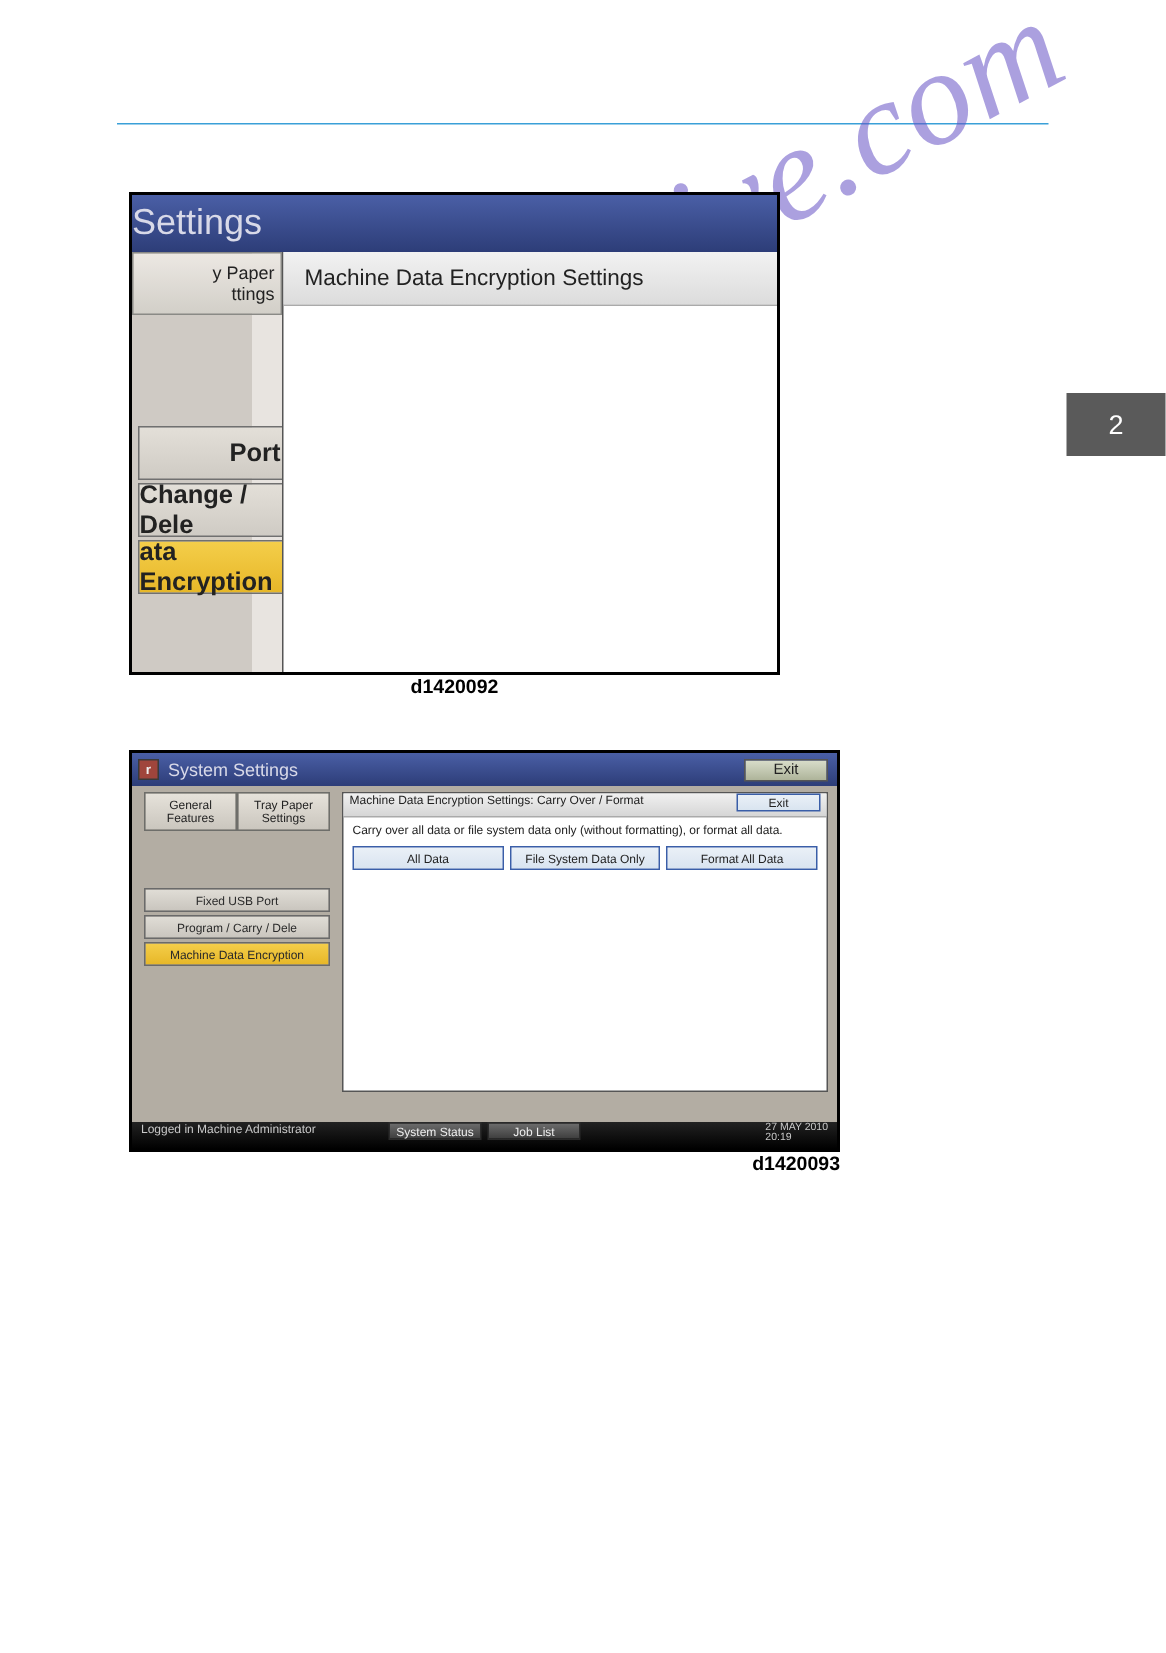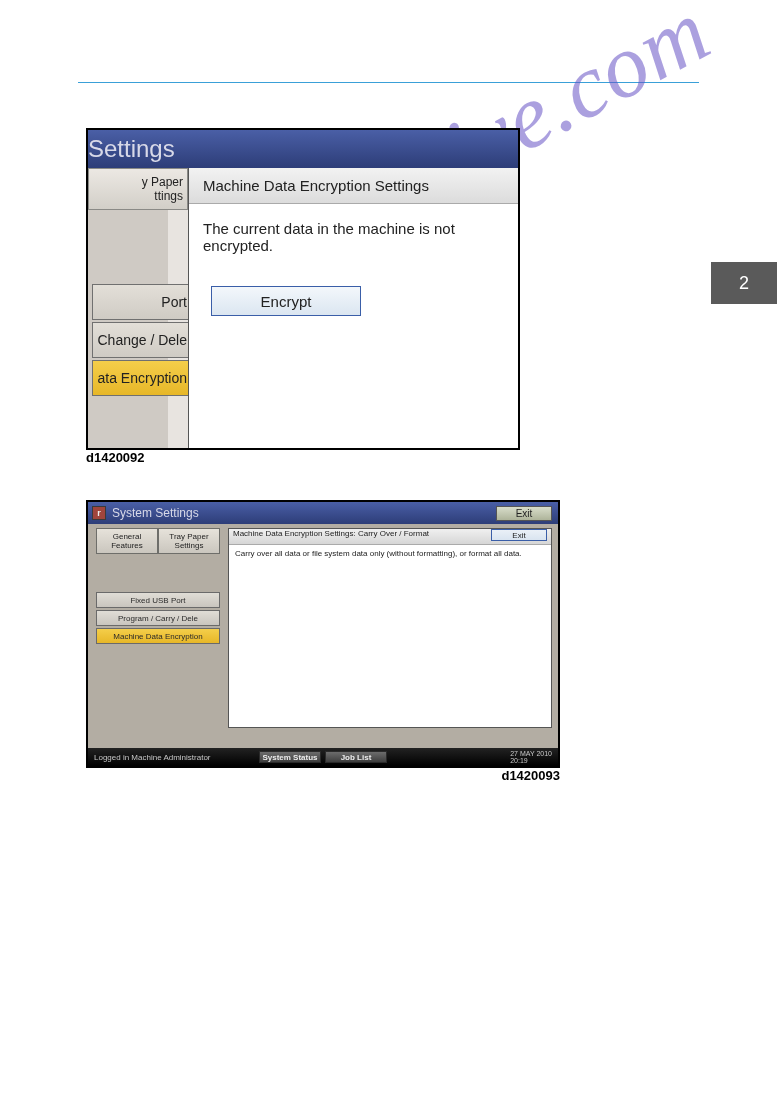--- a/index.html
+++ b/index.html
@@ -95,23 +95,24 @@
   }
   .shot1-row {
     position: absolute;
     left: 4px;
     width: 100px;
     height: 36px;
     display: flex;
     align-items: center;
     justify-content: flex-end;
     padding-right: 4px;
-    font-size: 14px;
+    font-size: 17px;
     color: #222;
     border: 1px solid transparent;
+    font-weight: bold;
   }
   .shot1-row.grey {
     background: linear-gradient(#e3dfd8,#cfcbc4);
     border: 1px solid #707070;
   }
   .shot1-row.yellow {
     background: linear-gradient(#f4ce4a,#e7b728);
     border: 1px solid #707070;
   }
 
@@ -150,21 +151,21 @@
     background: linear-gradient(#f3f7fb,#dbe6f1);
     border: 1px solid #3a5ea8;
     font-size: 15px;
     color: #222;
   }
   .fig-id1 {
     position: absolute;
     left: 86px;
     top: 450px;
     width: 434px;
-    text-align: left;
+    text-align: center;
     font-size: 13px;
     font-weight: bold;
     color: #000;
   }
 
   
   .shot2 {
     position: absolute;
     left: 86px;
     top: 500px;
@@ -305,42 +306,40 @@
   }
 
   .s2-statusbar {
     position: absolute;
     left: 0; right: 0; bottom: 0;
     height: 18px;
     background: linear-gradient(#222,#000);
     color: #c8c8c8;
     font-size: 8px;
     display: flex;
-    align-items: center;
     padding: 0 6px;
     gap: 12px;
   }
   .s2-status-right {
     margin-left: auto;
     font-size: 7px;
     line-height: 7px;
     text-align: left;
   }
   .s2-status-btn {
     margin: 0 2px;
     width: 62px;
     height: 12px;
     background: linear-gradient(#6c6c6c,#3e3e3e);
     border: 1px solid #2a2a2a;
     font-size: 8px;
     display: flex;
     align-items: center;
     justify-content: center;
     color: #eee;
-    font-weight: bold;
   }
   .center-btns { display:flex; position:absolute; left:50%; transform:translateX(-50%); }
 
   .fig-id2 {
     position: absolute;
     left: 86px;
     top: 768px;
     width: 474px;
     text-align: right;
     font-size: 13px;
@@ -360,22 +359,20 @@
   <div class="shot1-body">
     <div class="shot1-sidebar">
       <div class="shot1-tab" style="top:0">y Paper<br>ttings</div>
       <div class="shot1-row grey" style="top:116px">Port</div>
       <div class="shot1-row grey" style="top:154px">Change / Dele</div>
       <div class="shot1-row yellow" style="top:192px">ata Encryption</div>
     </div>
     <div class="shot1-dialog">
       <div class="shot1-dialog-header">Machine Data Encryption Settings</div>
       <div class="shot1-dialog-body">
-        <div>The current data in the machine is not encrypted.</div>
-        <div class="shot1-encrypt-btn">Encrypt</div>
       </div>
     </div>
   </div>
 </div>
 <div class="fig-id1">d1420092</div>
 
 <div class="shot2">
   <div class="s2-titlebar">
     <span class="icon">r</span>
     <span>System Settings</span>
@@ -391,20 +388,25 @@
       <div class="s2-btnrow yellow" style="top:104px">Machine Data Encryption</div>
     </div>
 
     <div class="s2-panel">
       <div class="s2-panel-header">
         <span class="s2-panel-title">Machine Data Encryption Settings: Carry Over / Format</span>
         <div class="s2-panel-exit">Exit</div>
       </div>
       <div class="s2-panel-body">
         <div>Carry over all data or file system data only (without formatting), or format all data.</div>
+        <div class="s2-optrow">
+          <div class="s2-opt">All Data</div>
+          <div class="s2-opt">File System Data Only</div>
+          <div class="s2-opt">Format All Data</div>
+        </div>
       </div>
     </div>
   </div>
 
   <div class="s2-statusbar">
     <span>Logged in  Machine Administrator</span>
     <div class="center-btns">
       <div class="s2-status-btn">System Status</div>
       <div class="s2-status-btn">Job List</div>
     </div>

